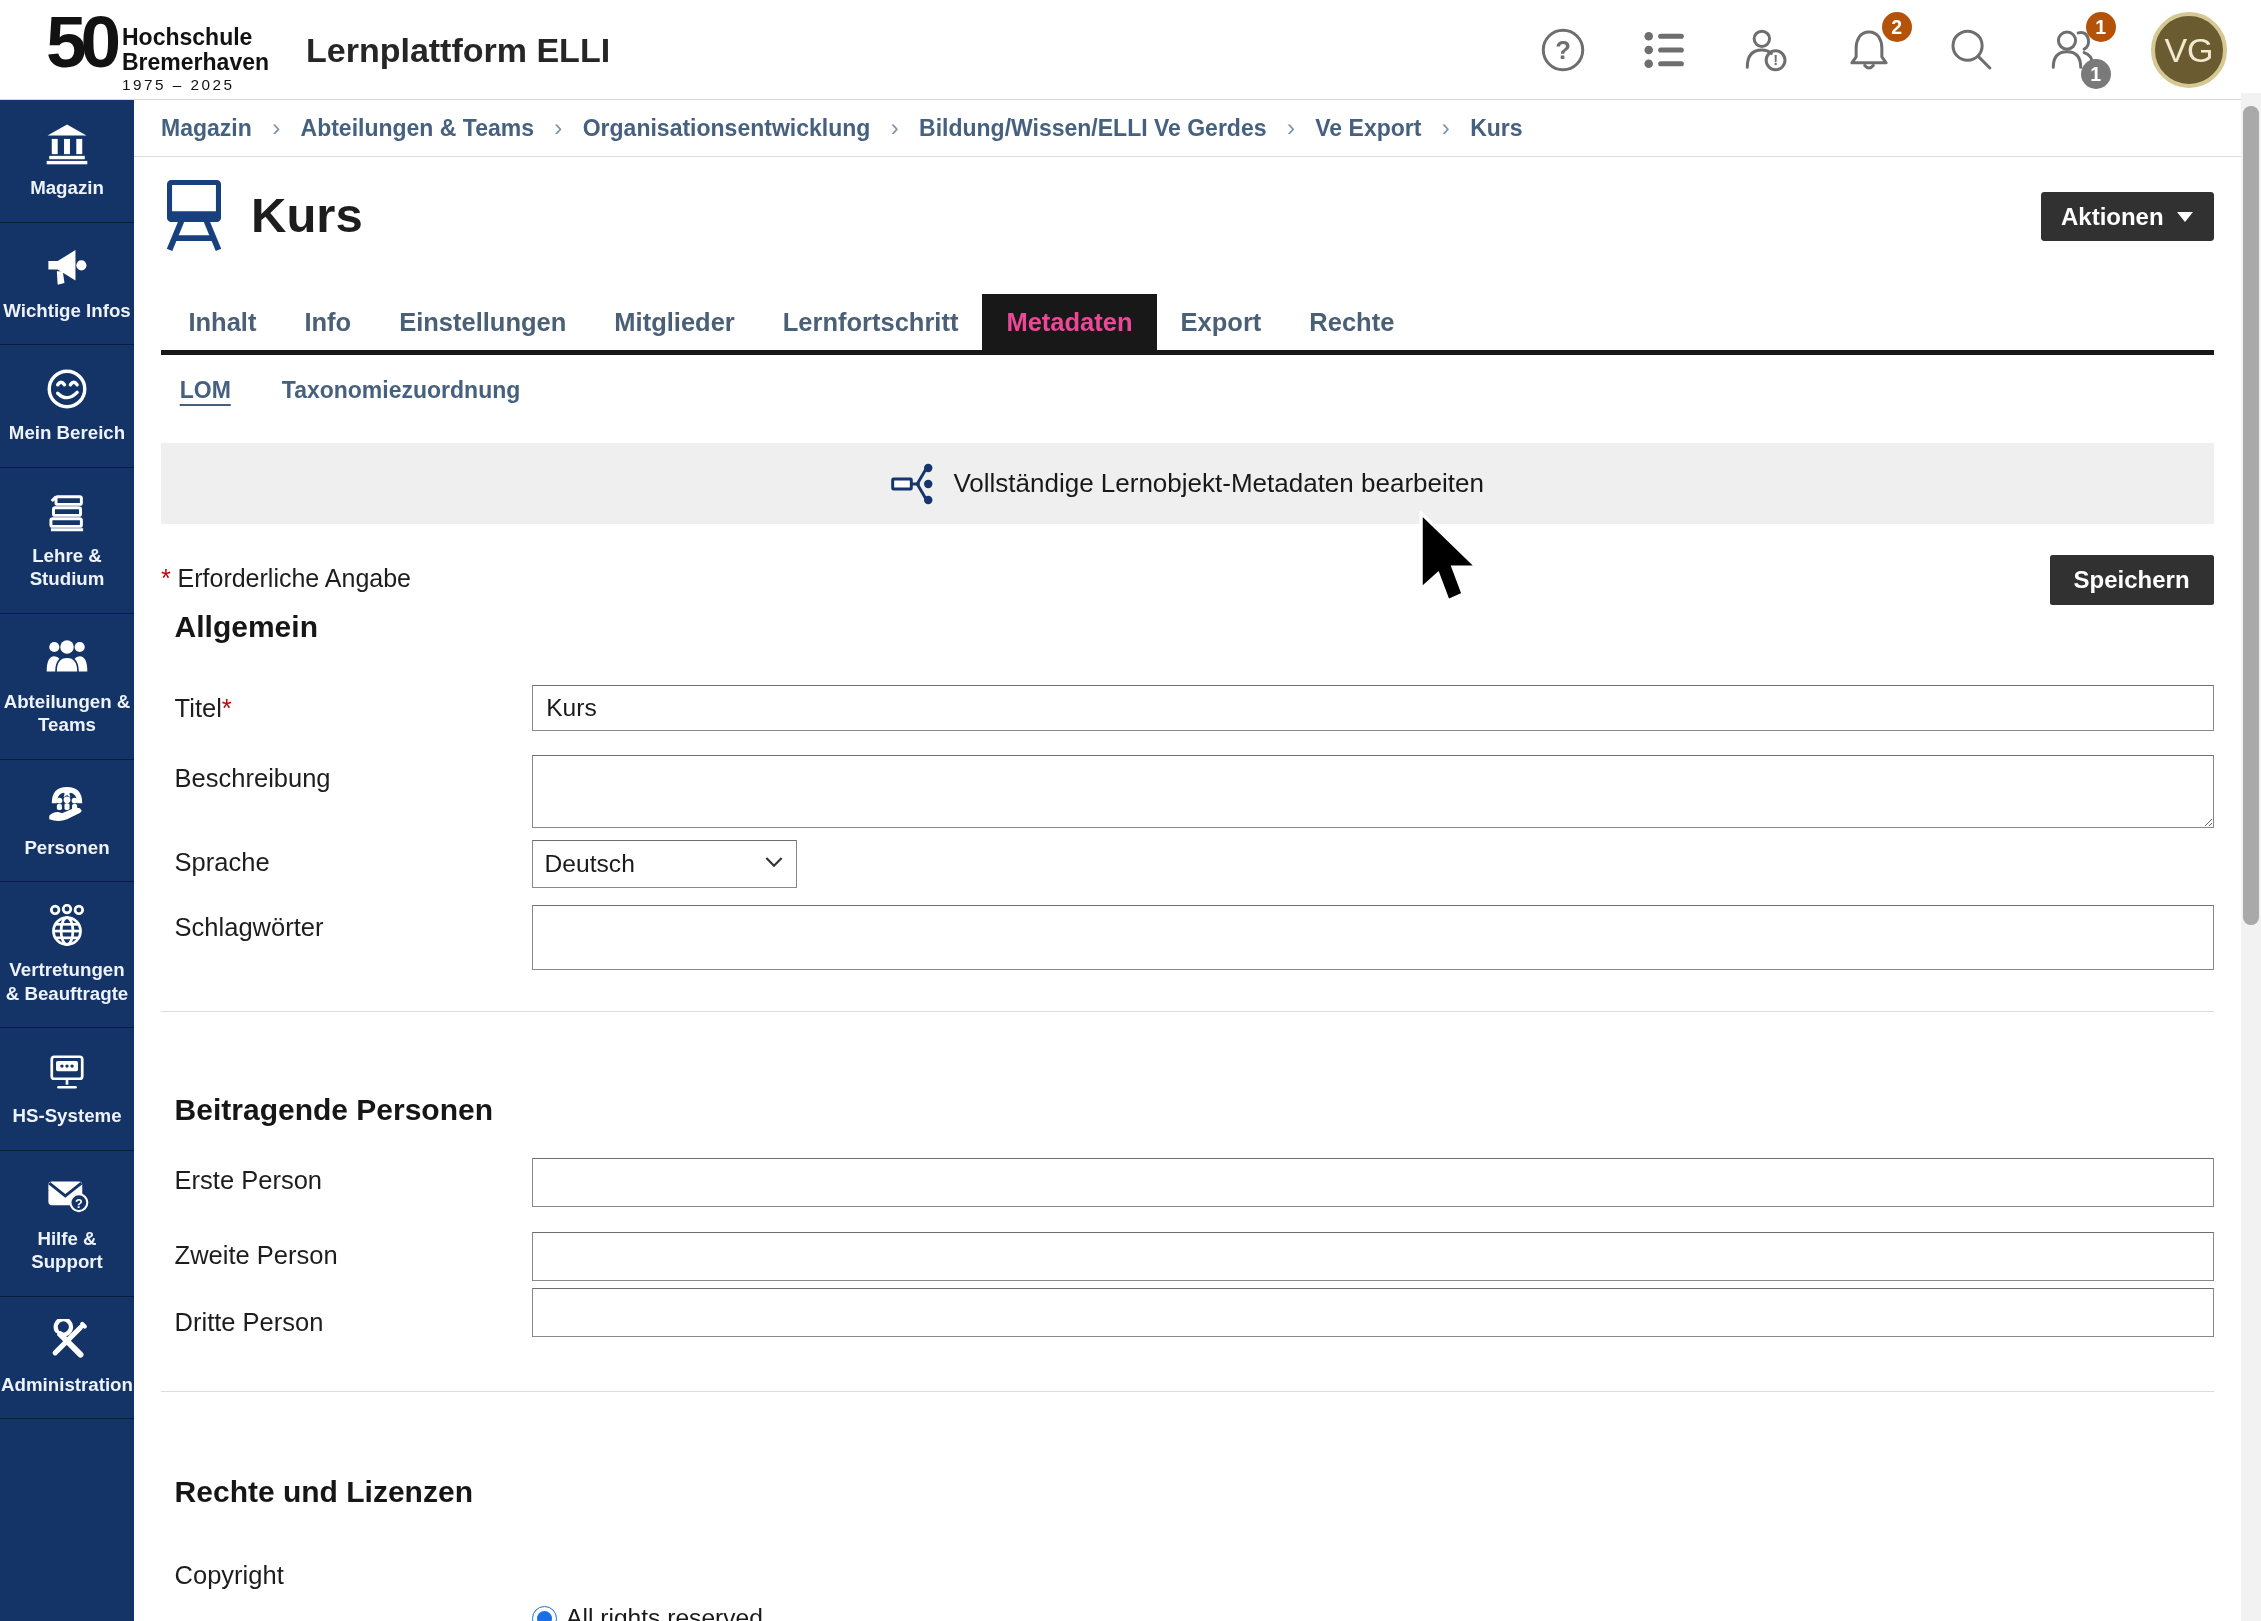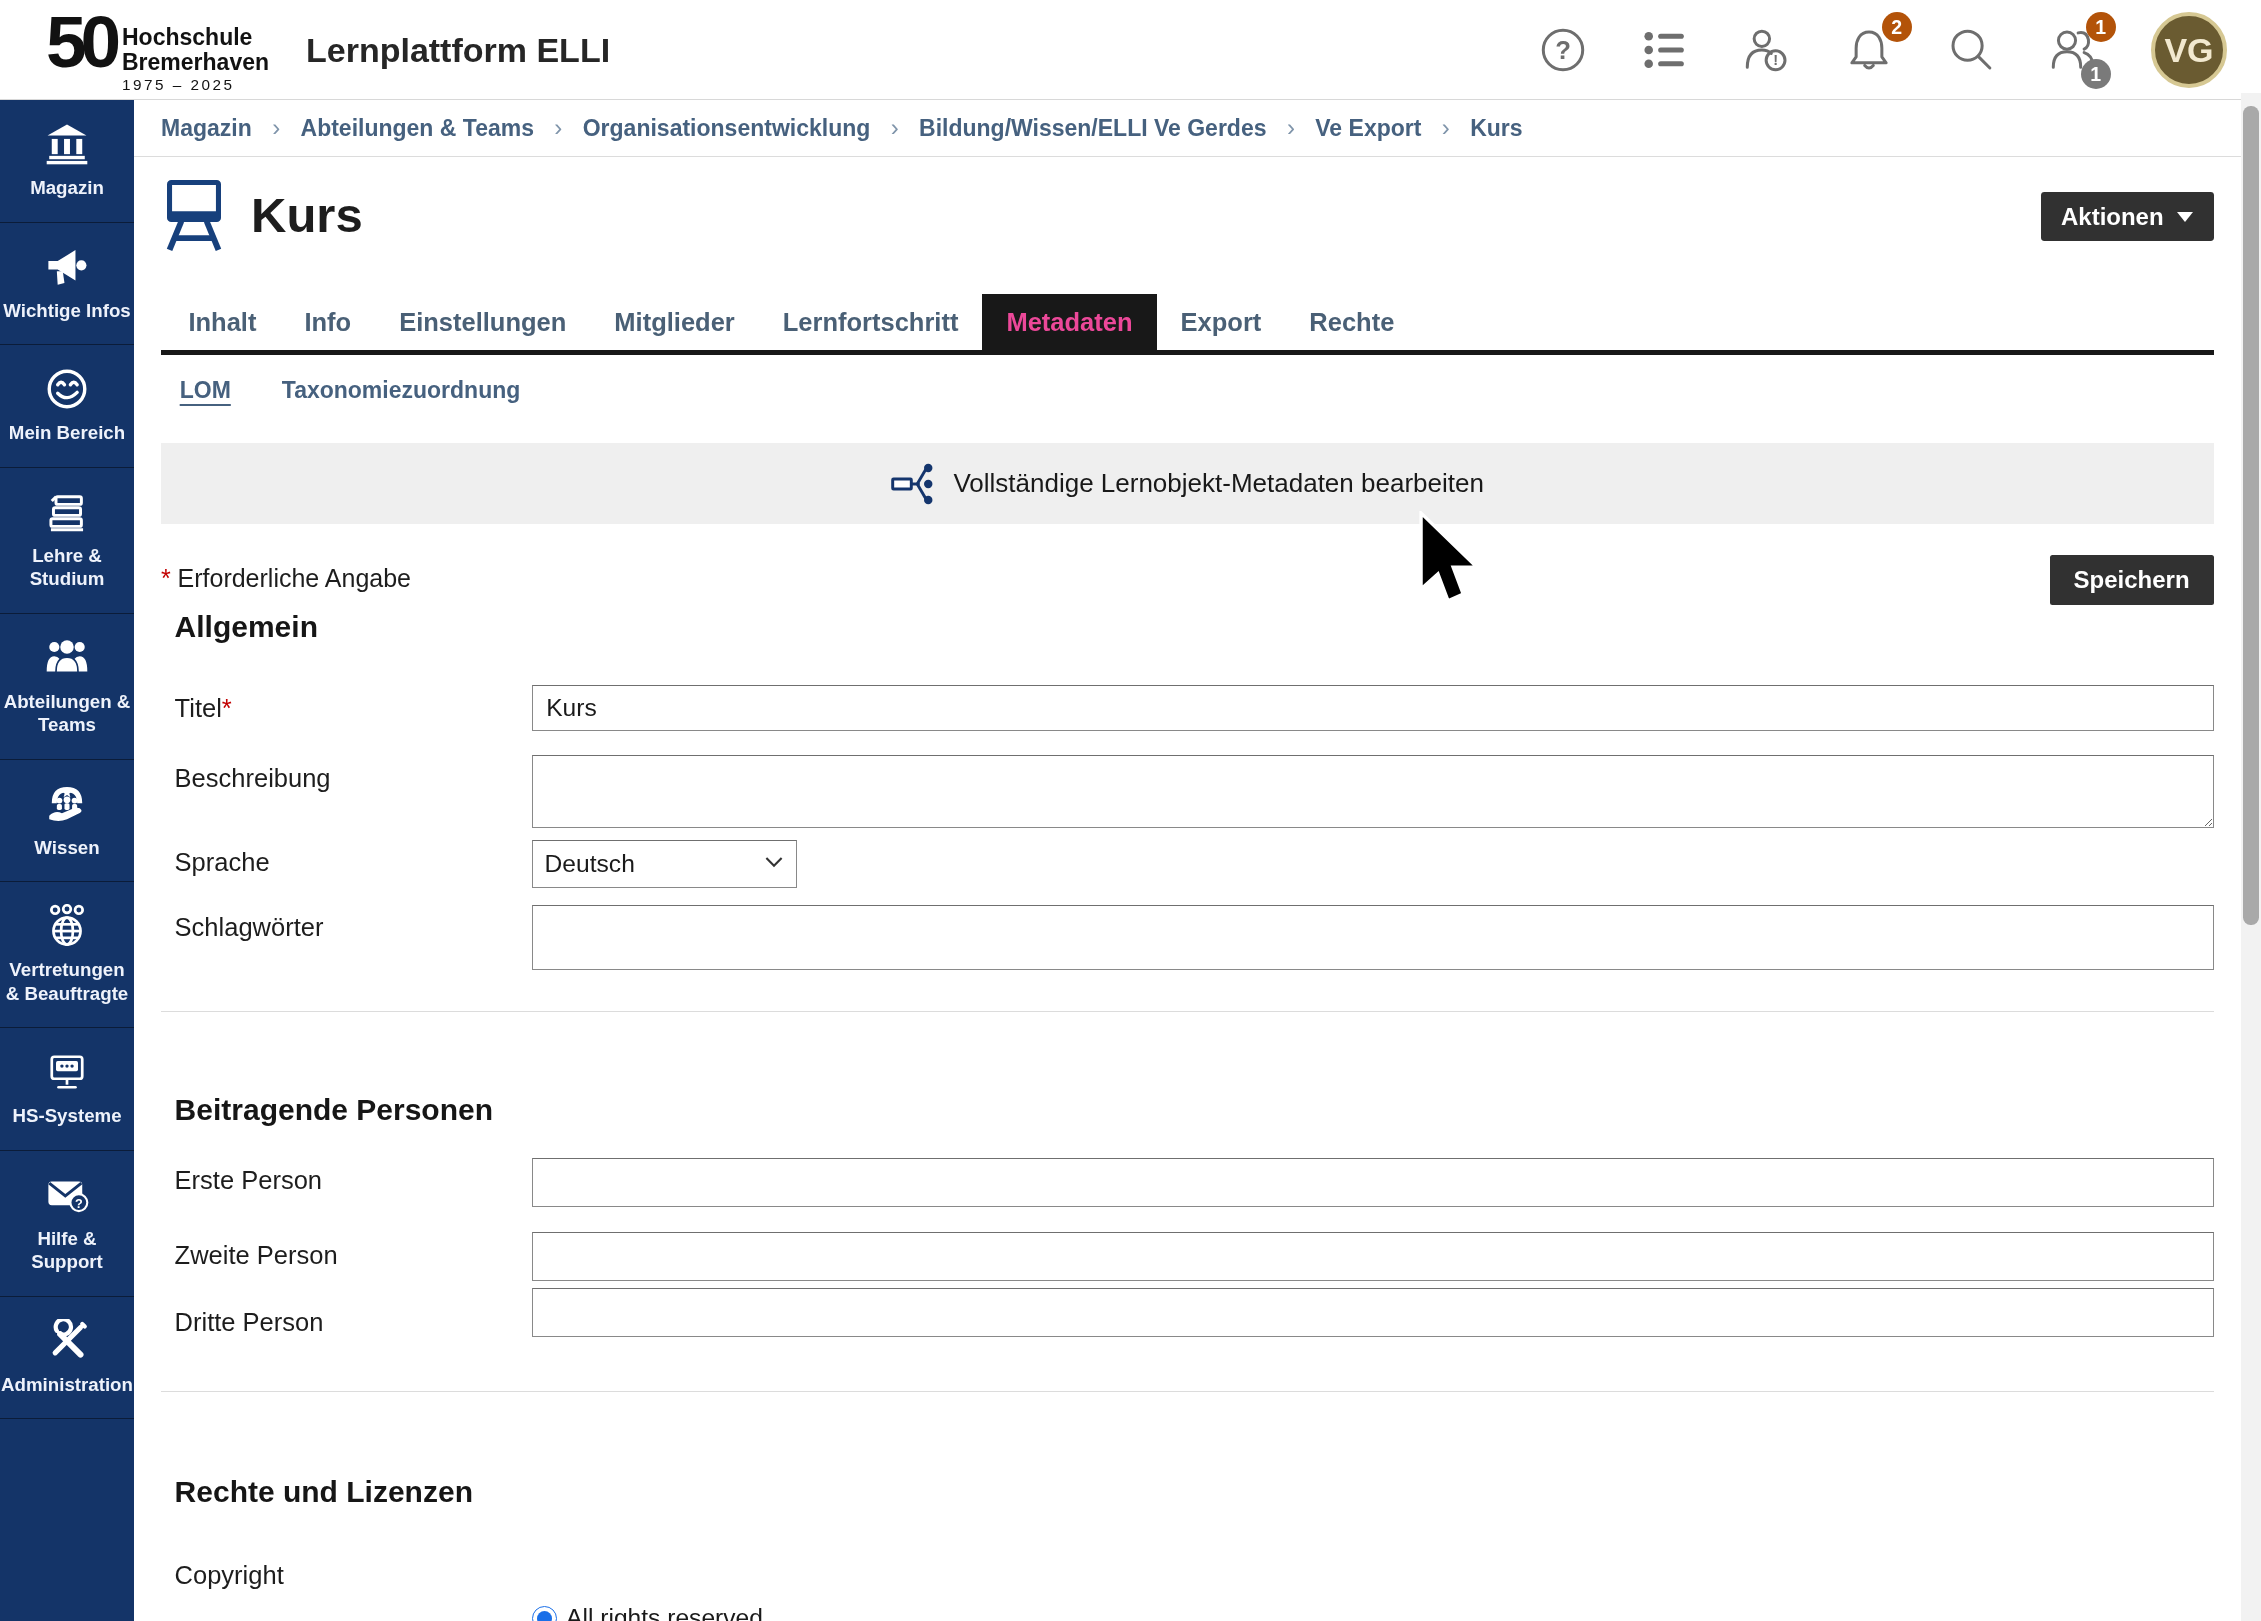--- a/index.html
+++ b/index.html
@@ -23,21 +23,21 @@
     display: flex; align-items: center; gap: 54px; }
   .hicon { position: relative; width: 48px; height: 48px; cursor: pointer; flex: none; }
   .hicon svg { width: 48px; height: 48px; display: block; }
   .badge { position: absolute; min-width: 30px; height: 30px; border-radius: 15.3px;
     display: flex; align-items: center; justify-content: center;
     color: #fff; font-size: 19.5px; font-weight: 700; padding: 0 5.1px; }
   .badge-orange { background: #b35309; top: -13.6px; right: -18.7px; }
   .badge-gray { background: #7a7a7a; bottom: -15.3px; right: -13.6px; }
   .avatar { width: 76px; height: 76px; border-radius: 50%; background: #6a5b31;
     border: 4.2px solid #d6c893; color: #f2e9cf; display: flex; align-items: center;
-    justify-content: center; font-size: 34px; font-weight: 700; cursor: pointer; }
+    justify-content: center; font-size: 34px; font-weight: 400; cursor: pointer; }
 
   
   .sidebar { position: absolute; left: 0; top: 100px; width: 134px; height: 1521px;
     background: #143468; display: flex; flex-direction: column; z-index: 5; }
   .side-item { display: flex; flex-direction: column; align-items: center; justify-content: center;
     gap: 10.2px; padding: 22px 2.5px; border-bottom: 1.7px solid rgba(0,0,0,0.45);
     color: #eef2fb; text-align: center; cursor: pointer; flex: none; }
   .side-item svg { width: 44px; height: 44px; display: block; }
   .side-label { font-size: 18.7px; font-weight: 600; line-height: 1.25; }
 
@@ -252,21 +252,21 @@
           <polygon points="26,7 27.8,11 32,11 28.8,13.6 30,18 26,15.4 22,18 23.2,13.6 20,11 24.2,11"></polygon>
           <circle cx="17" cy="22" r="3.5"></circle>
             <circle cx="26" cy="21" r="4"></circle>
             <circle cx="35" cy="22" r="3.5"></circle>
           <rect x="14" y="26" width="6" height="7" rx="2"></rect>
           <rect x="23" y="25" width="6" height="8" rx="2"></rect>
           <rect x="32" y="26" width="6" height="7" rx="2"></rect>
           <path d="M5,40 Q12,33 20,37 L34,31 Q41,29 43,33 Q44,36 38,38 L26,44 Q16,48 5,44 Z"></path>
         </svg>
       </span>
-      <span class="side-label">Wissen</span>
+      <span class="side-label">Personen</span>
     </div>
 
     <div class="side-item">
       <span>
         <svg viewBox="0 0 52 52" fill="none" stroke="#ffffff" stroke-width="3.2">
           <circle cx="12" cy="7" r="4.5"></circle>
             <circle cx="26" cy="6" r="4.5"></circle>
             <circle cx="40" cy="7" r="4.5"></circle>
           <circle cx="26" cy="32" r="16"></circle>
           <ellipse cx="26" cy="32" rx="7" ry="16"></ellipse>

